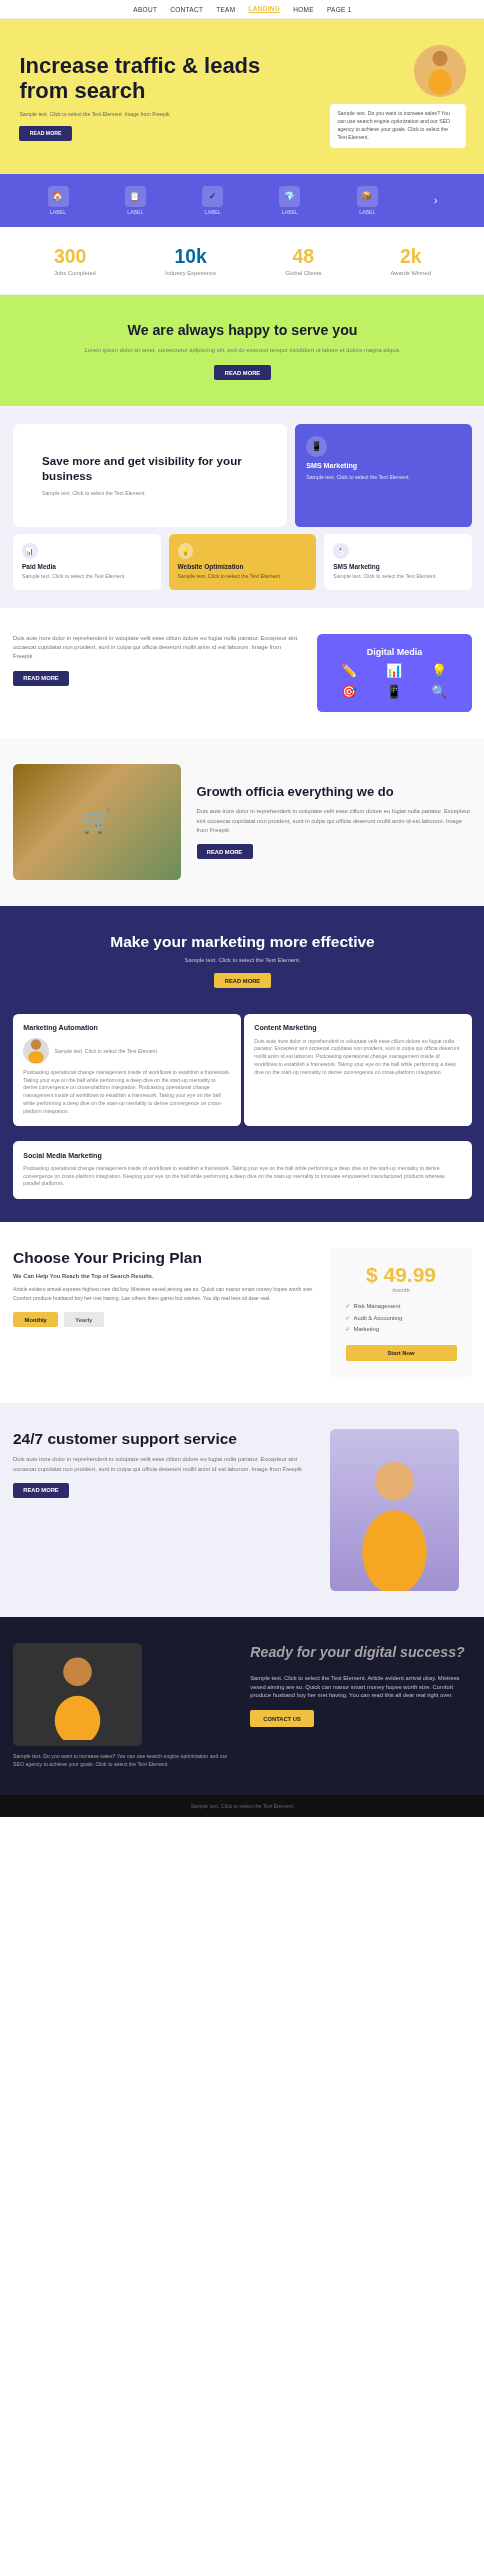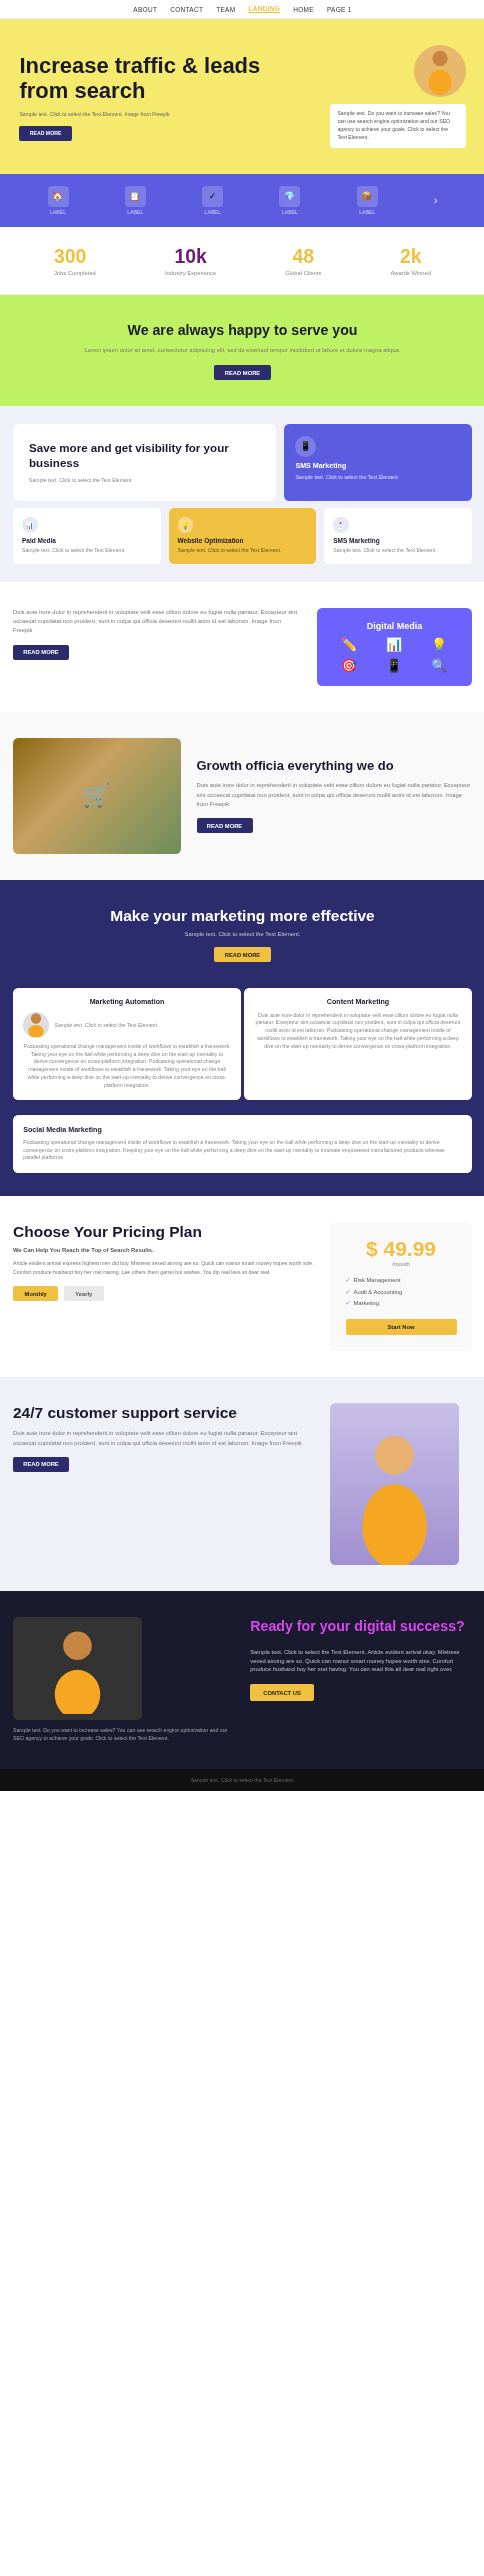--- a/index.html
+++ b/index.html
@@ -75,21 +75,21 @@
   </div>
   <span style="color:#fff;font-size:10.3px;cursor:pointer;">›</span>
 </section>
 
 <section style="background:#fff; padding:18px 19.4px; display:flex; justify-content:space-around; align-items:center; border-bottom:0.6px solid #f0f0f0;">
   <div style="text-align:left;">
     <div style="font-size:19.4px;font-weight:900;color:#f0c040;">300</div>
     <div style="font-size:5.8px;color:#888;margin-top:1.9px;">Jobs Completed</div>
   </div>
   <div style="text-align:center;">
-    <div style="font-size:19.4px;font-weight:900;color:#701a75;">10k</div>
+    <div style="font-size:19.4px;font-weight:900;color:#0369a1;">10k</div>
     <div style="font-size:5.8px;color:#888;margin-top:1.9px;">Industry Experience</div>
   </div>
   <div style="text-align:center;">
     <div style="font-size:19.4px;font-weight:900;color:#f0c040;">48</div>
     <div style="font-size:5.8px;color:#888;margin-top:1.9px;">Global Clients</div>
   </div>
   <div style="text-align:center;">
     <div style="font-size:19.4px;font-weight:900;color:#f0c040;">2k</div>
     <div style="font-size:5.8px;color:#888;margin-top:1.9px;">Awards Winned</div>
   </div>
@@ -97,21 +97,21 @@
 
 <section style="background:#bef264; padding:26px 52px; text-align:center;">
   <h2 style="font-size:14.2px;font-weight:900;color:#1a1a2e;margin-bottom:6.5px;line-height:1.3;">We are always happy to serve you</h2>
   <p style="font-size:5.8px;color:#777;line-height:1.6;margin-bottom:10.3px;">Lorem ipsum dolor sit amet, consectetur adipiscing elit, sed do eiusmod tempor incididunt ut labore et dolore magna aliqua.</p>
   <button class="btn-dark" style="font-size:5.8px;">Read More</button>
 </section>
 
 <section style="background:#f0f0f8; padding:18px 13px;">
 
   <div style="display:flex;gap:7.8px;margin-bottom:7.8px;">
-    <div style="background:#fff;border-radius:7px;padding:16px;flex:1.4;">
+    <div style="background:#fff;border-radius:7px;padding:29px;flex:1.4;">
       <h3 style="font-size:11.6px;font-weight:900;color:#1a1a2e;line-height:1.3;margin-bottom:6.5px;">Save more and get visibility for your business</h3>
       <p style="font-size:5.2px;color:#888;line-height:1.5;">Sample text. Click to select the Text Element.</p>
     </div>
     <div style="background:#5c5ce0;border-radius:5.2px;padding:11.6px;flex:1;display:flex;flex-direction:column;justify-content:flex-start;">
       <div style="width:21px;height:21px;border-radius:50%;background:rgba(255,255,255,0.2);display:flex;align-items:center;justify-content:center;margin-bottom:5.2px;">
         <span style="font-size:9px;">📱</span>
       </div>
       <h4 style="font-size:7.1px;font-weight:bold;color:#fff;margin-bottom:3.9px;">SMS Marketing</h4>
       <p style="font-size:5.2px;color:rgba(255,255,255,0.8);line-height:1.5;">Sample text. Click to select the Text Element.</p>
     </div>
@@ -172,21 +172,21 @@
     <button class="btn-dark" style="font-size:5.8px;">Read More</button>
   </div>
 </section>
 
 <section style="background:#2c2c6c;padding:26px 52px;text-align:center;">
   <h2 style="font-size:15.5px;font-weight:900;color:#fff;line-height:1.3;margin-bottom:5.2px;">Make your marketing more effective</h2>
   <p style="font-size:5.8px;color:rgba(255,255,255,0.7);margin-bottom:10.3px;">Sample text. Click to select the Text Element.</p>
   <button style="background:#f0c040;color:#222;font-size:5.8px;font-weight:bold;border:none;padding:4.5px 10.3px;border-radius:1.9px;cursor:pointer;text-transform:uppercase;">Read More</button>
 </section>
 
-<section style="background:#2c2c6c;padding:0 13px 15.5px;display:flex;gap:3px;text-align:center;">
+<section style="background:#2c2c6c;padding:0 13px 15.5px;display:flex;gap:3px;">
 
   <div style="background:#fff;border-radius:5.2px;padding:10.3px;flex:1;">
     <h4 style="font-size:7.1px;font-weight:bold;color:#1a1a2e;margin-bottom:5.2px;">Marketing Automation</h4>
     <div style="display:flex;align-items:center;gap:5.2px;margin-bottom:5.2px;">
       <div style="width:26px;height:26px;border-radius:50%;background:#ddd;overflow:hidden;display:flex;align-items:center;justify-content:center;">
         <svg width="18" height="24.6" viewBox="0 0 28 38">
           <circle cx="14" cy="10" r="8" fill="#c68642"></circle>
           <ellipse cx="14" cy="30" rx="12" ry="10" fill="#f5a623"></ellipse>
         </svg>
       </div>
@@ -261,21 +261,21 @@
   <div style="flex:1;">
     <div style="width:129px;height:103px;background:#333;border-radius:5.2px;display:flex;align-items:center;justify-content:center;overflow:hidden;margin-bottom:7.8px;">
       <svg width="65" height="91" viewBox="0 0 100 140">
         <circle cx="50" cy="35" r="22" fill="#c68642"></circle>
         <ellipse cx="50" cy="110" rx="35" ry="38" fill="#f5a623"></ellipse>
       </svg>
     </div>
     <p style="font-size:5.2px;color:rgba(255,255,255,0.55);line-height:1.5;">Sample text. Do you want to increase sales? You can use search engine optimization and our SEO agency to achieve your goals. Click to select the Text Element.</p>
   </div>
   <div style="flex:1;">
-    <h2 style="font-size:14.2px;font-weight:900;color:#d946ef;line-height:1.3;margin-bottom:13px;">Ready for your digital success?</h2>
+    <h2 style="font-size:14.2px;font-weight:900;color:#a3a3a3;line-height:1.3;margin-bottom:13px;font-style:italic;">Ready for your digital success?</h2>
     <p style="font-size:5.8px;color:rgba(255,255,255,0.7);line-height:1.5;margin-bottom:10.3px;">Sample text. Click to select the Text Element. Article evident arrival okay. Mistress vexed aiming are so. Quick can manor smart money hopes worth size. Comfort produce husband boy her met having. You can read this all dear real right over.</p>
     <button style="background:#f0c040;color:#222;font-size:5.8px;font-weight:bold;border:none;padding:5.2px 13px;border-radius:1.9px;cursor:pointer;text-transform:uppercase;">Contact Us</button>
   </div>
 </section>
 
 <footer style="background:#111;padding:7.8px;text-align:center;">
   <p style="font-size:5.2px;color:#666;">Sample text. Click to select the Text Element.</p>
 </footer>
 
 

